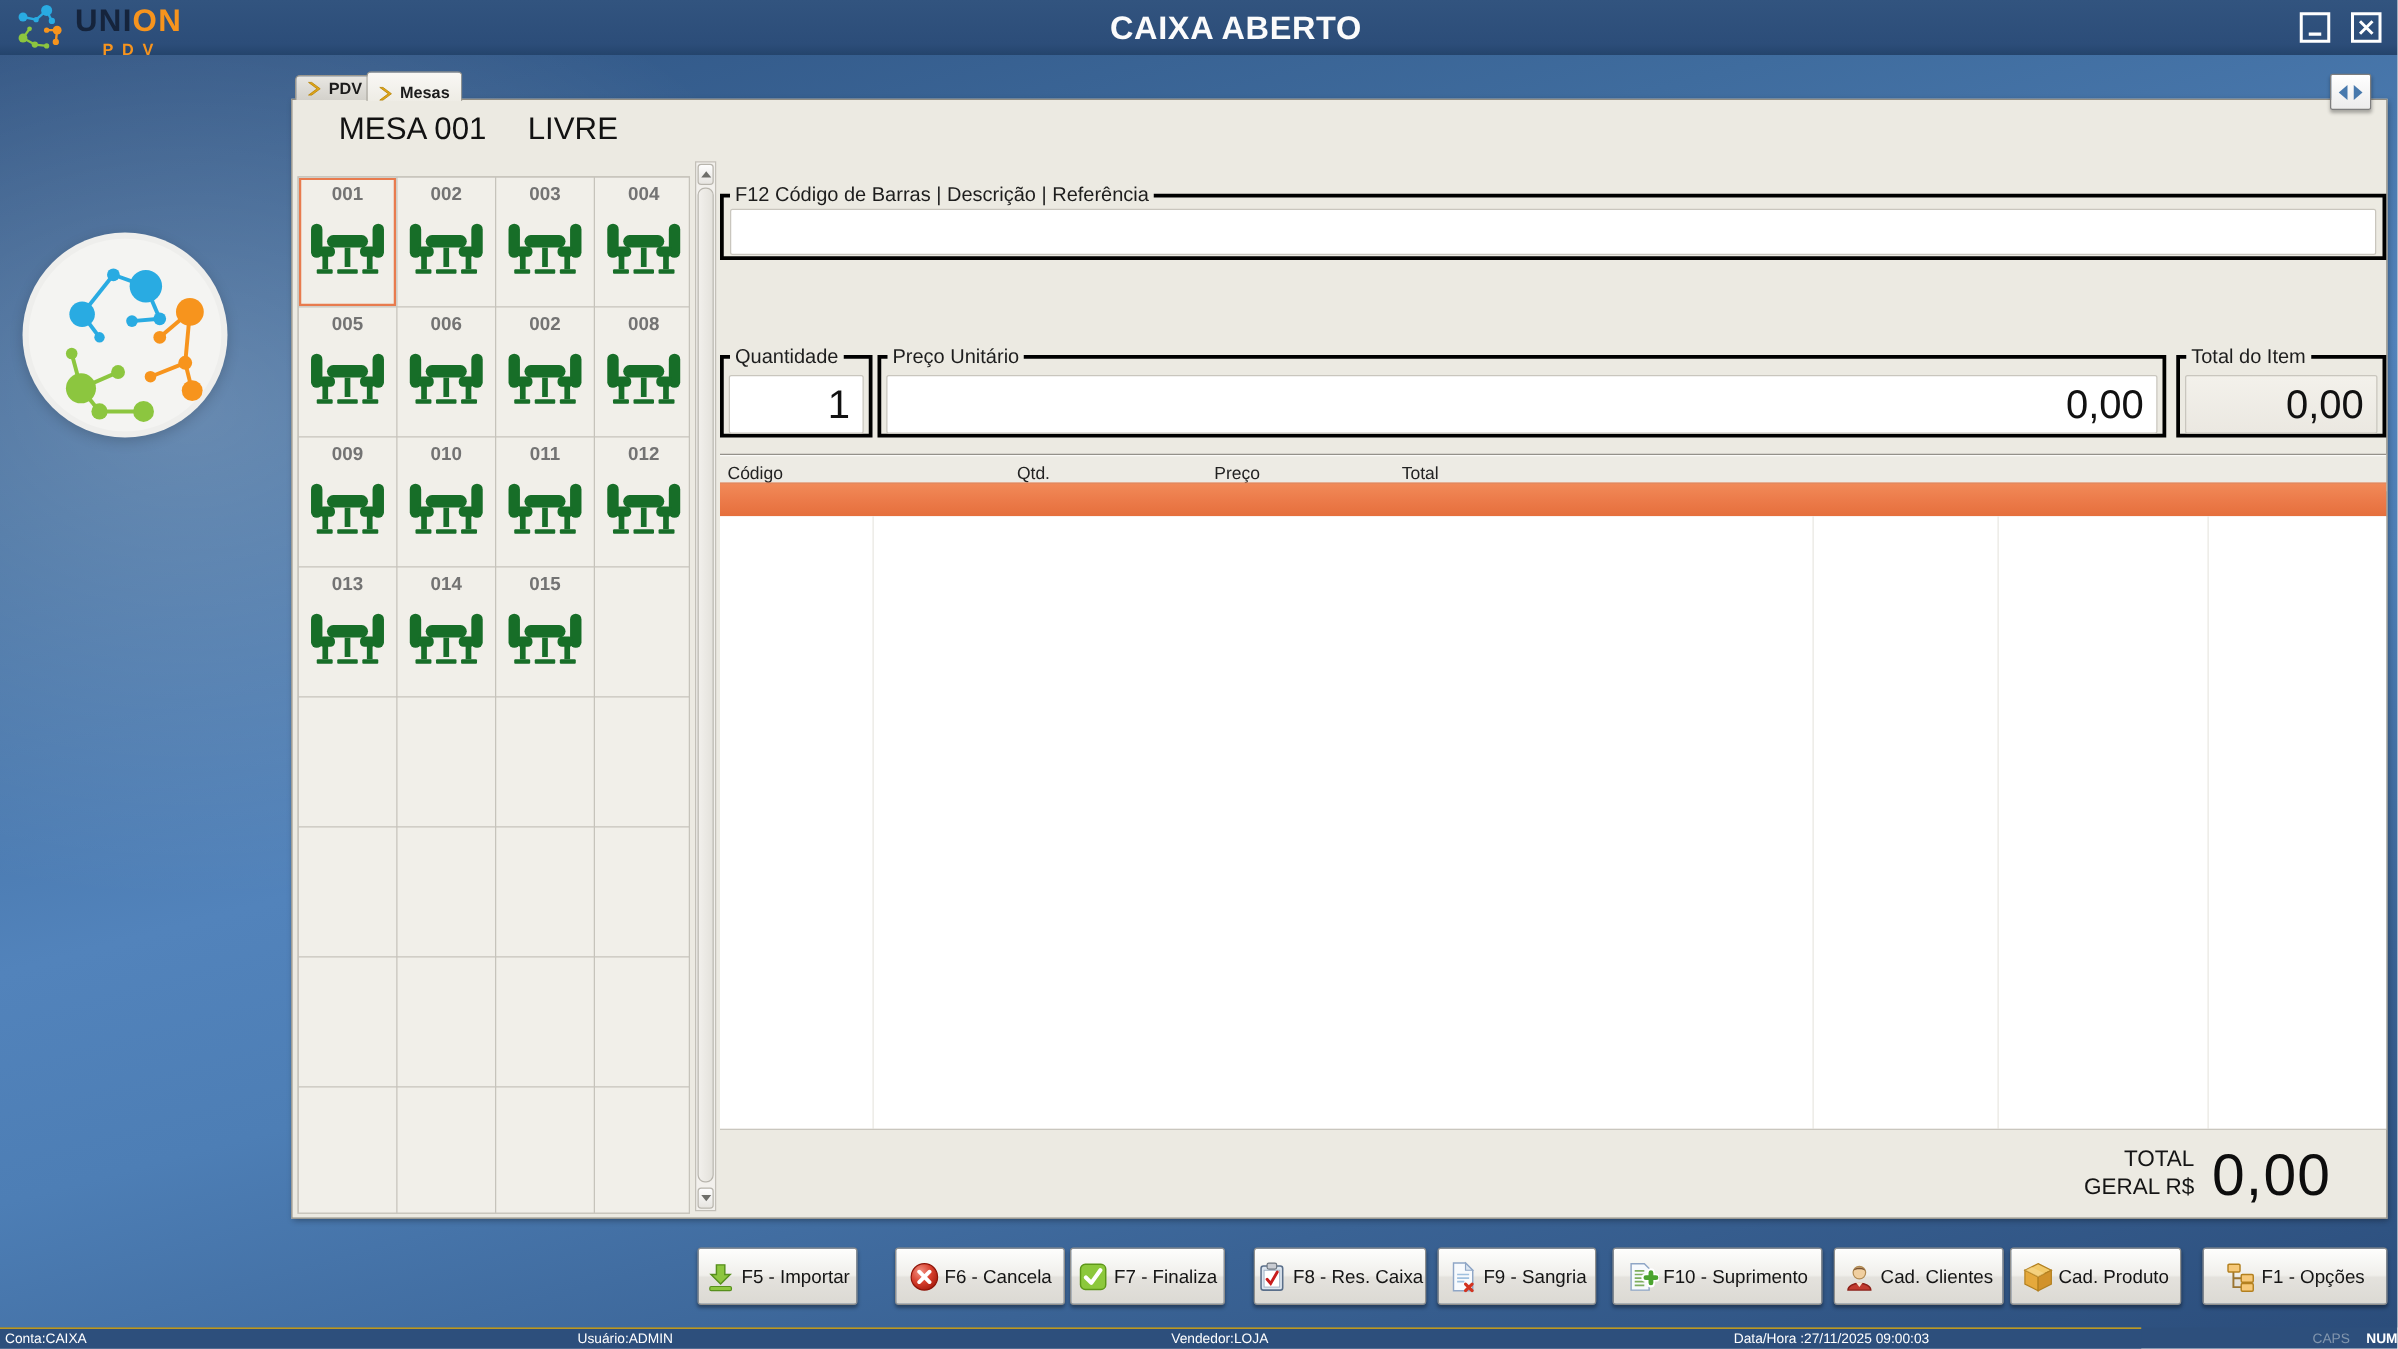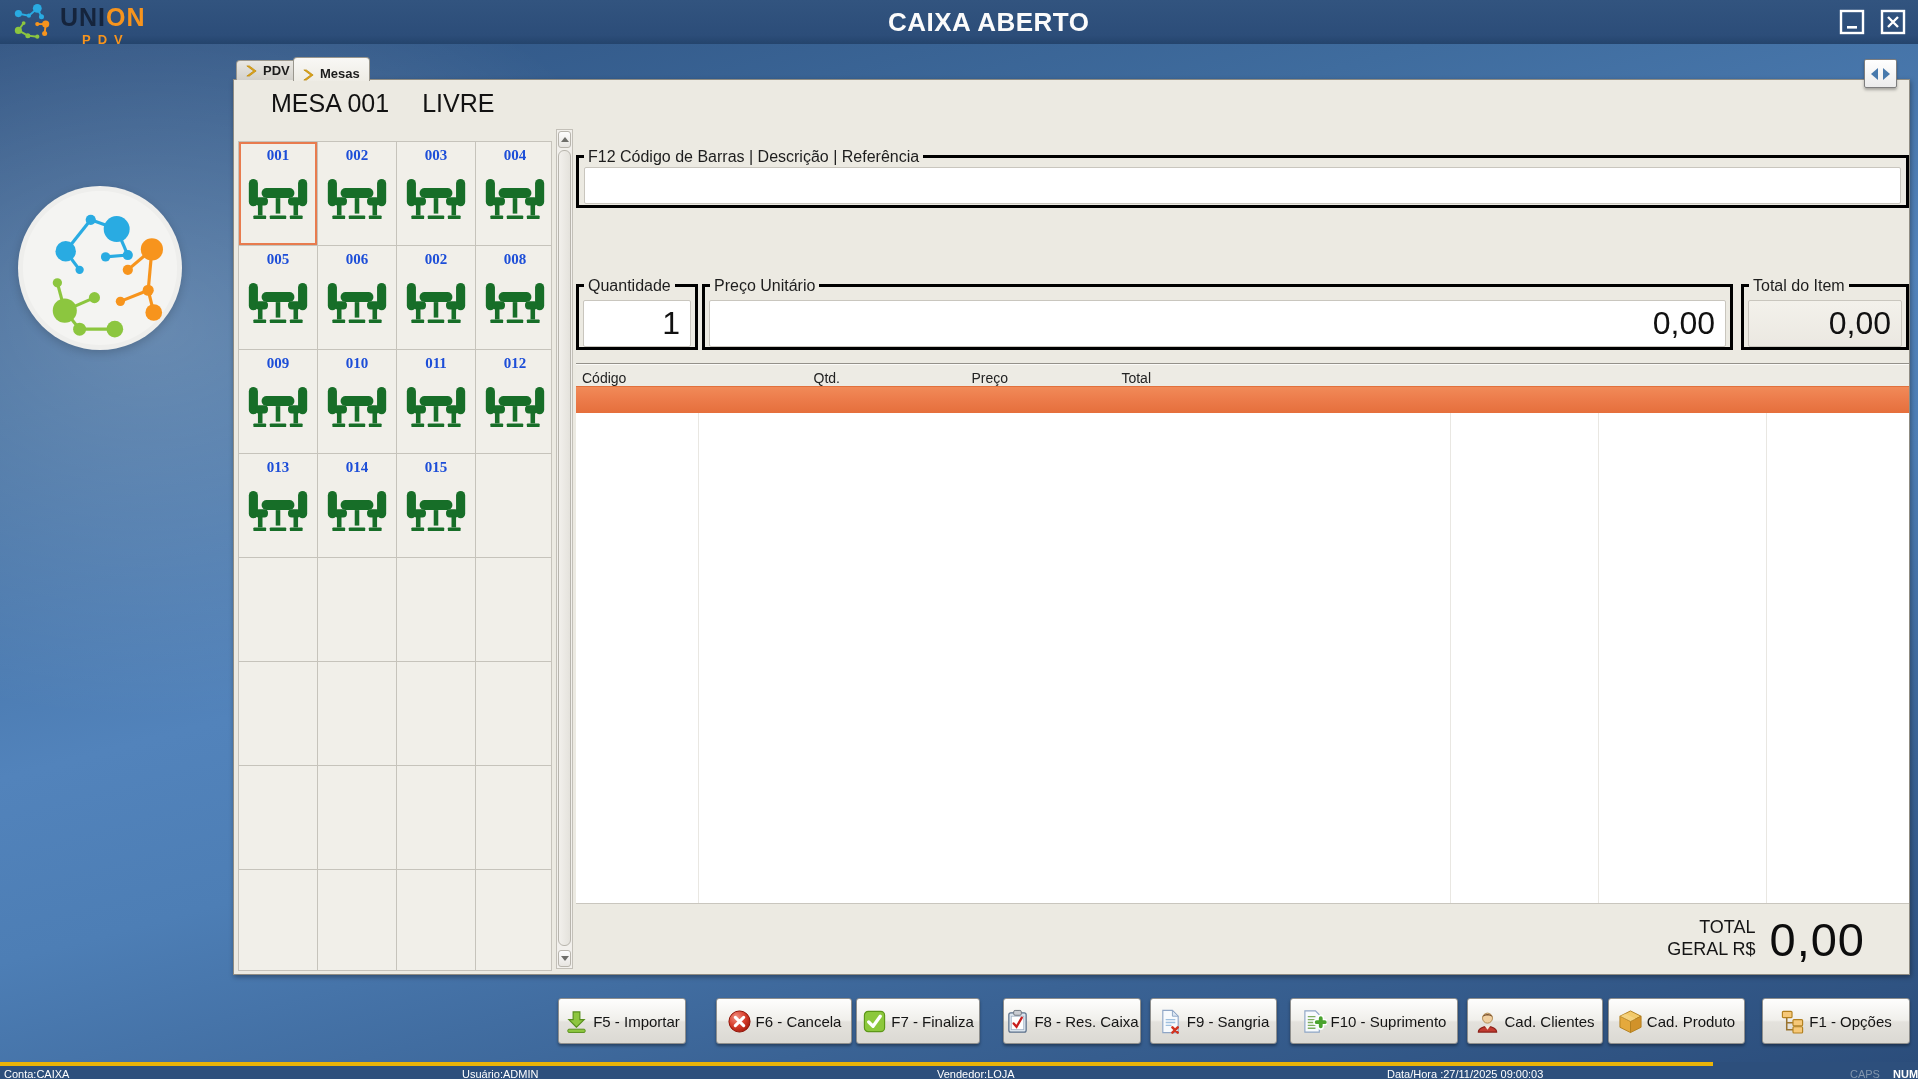--- a/index.html
+++ b/index.html
@@ -49,21 +49,21 @@
     background:#eceae2; border:1px solid #8f8c83; box-shadow:1px 2px 5px rgba(0,0,0,0.35); z-index:4; }
 
   .mesa-header { position:absolute; left:37px; top:9px; font-size:25px; color:#121212; }
   .mesa-header .status { margin-left:33px; }
 
   .mesa-grid { position:absolute; left:4px; top:61px; width:314px; height:830px; overflow:hidden;
     display:grid; grid-template-columns:repeat(4,78px); grid-auto-rows:103px;
     border:1px solid #c6c3bb; background:#c6c3bb; grid-gap:1px; }
   .mesa-cell { background:#f1efe9; position:relative; cursor:pointer; }
   .mesa-cell.selected { box-shadow:inset 0 0 0 2px #e87b4e; }
-  .mesa-num { text-align:center; margin-top:5px; font-size:15px; font-weight:700; color:#1d4ed8;font-family:Liberation Serif, serif; }
+  .mesa-num { text-align:center; margin-top:5px; font-size:15px; font-weight:700; color:#737373; }
   .mesa-icon-box { position:absolute; left:50%; top:34px; transform:translateX(-50%); width:62px; height:46px; }
 
   
   .vscroll { position:absolute; left:322px; top:49px; width:17px; height:840px;
     background:#f2f0ec; border:1px solid #c3c0b8; }
   .vscroll .sbtn { position:absolute; left:1px; width:13px; height:17px; background:linear-gradient(#fdfdfd,#e7e5e1);
     border:1px solid #b8b5ad; border-radius:3px; display:flex; align-items:center; justify-content:center; cursor:pointer; }
   .vscroll .sbtn.up { top:1px; }
   .vscroll .sbtn.down { bottom:1px; }
   .aru { width:0;height:0;border-left:4px solid transparent;border-right:4px solid transparent;border-bottom:5px solid #6e6e6a; }
@@ -109,21 +109,21 @@
   
   .footer { position:absolute; left:0; top:954px; width:1918px; height:46px; }
   .fbtn { position:absolute; top:0; height:46px; display:flex; align-items:center; justify-content:center; gap:4px;
     background:linear-gradient(180deg,#fefefd 0%,#f0efeb 48%,#e4e2dd 52%,#dbd9d3 100%);
     border:1px solid #8f8f8d; border-radius:3px; font-size:15px; color:#141414; cursor:pointer;
     box-shadow:0 2px 3px rgba(0,0,0,0.35), inset 0 1px 0 #fff; white-space:nowrap; }
   .fbtn svg { flex:0 0 auto; }
 
   
   .statusbar { position:absolute; left:0; top:1062px; width:1713px; height:17px;
-    background:#2d4f7c; border-top:4px solid #eab308; font-size:11px; color:#fff; }
+    background:#2d4f7c; border-top:1px solid #eab308; font-size:11px; color:#fff; }
   .statusbar span { position:absolute; top:2px; white-space:nowrap; }
   .st-account { left:4px; } .st-user { left:462px; } .st-vendor { left:937px; } .st-datetime { left:1387px; }
   .st-caps { left:1850px; color:#8195ad; } .st-num { left:1893px; font-weight:700; }
 </style>
 </head>
 <body>
 
 <div class="stage">
 
   <div class="titlebar">

